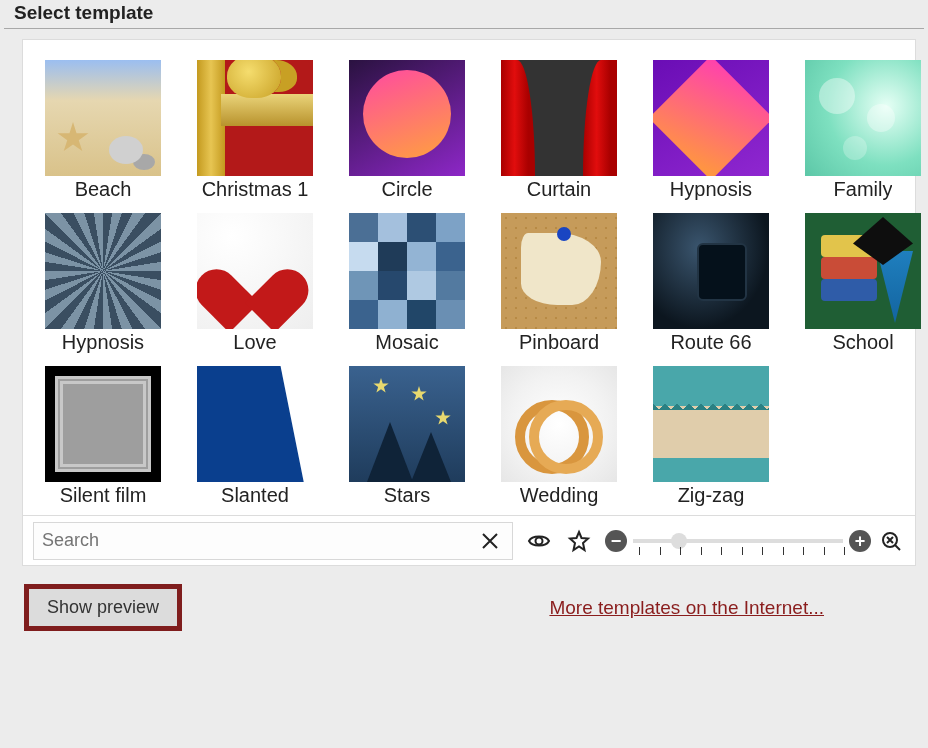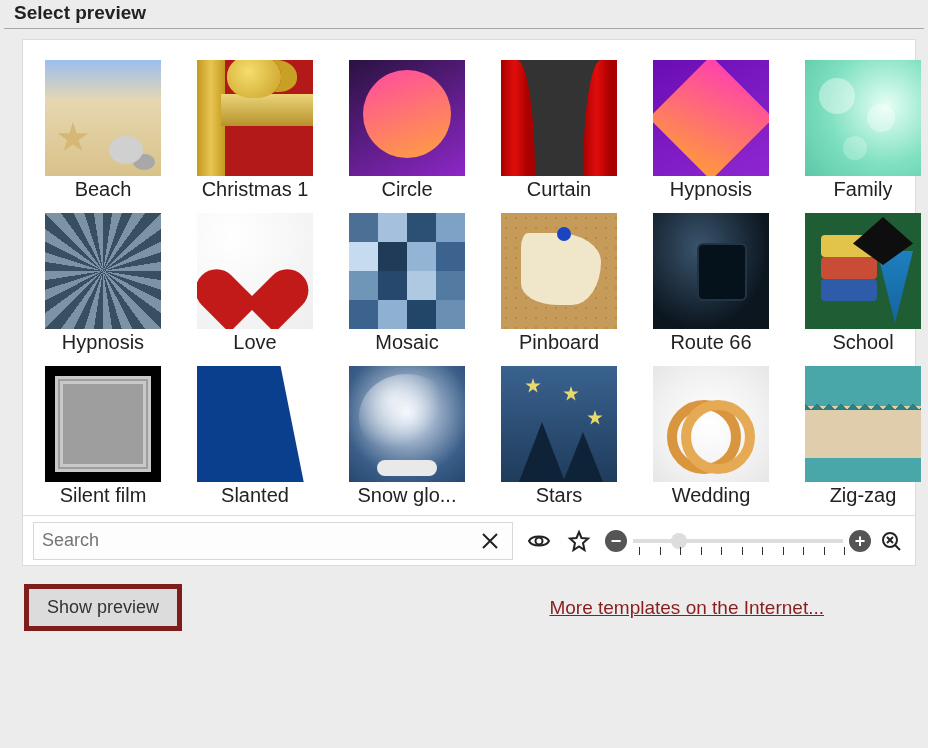--- a/index.html
+++ b/index.html
@@ -223,21 +223,21 @@
     color:#8a1d1d;
     font-size:19px;
     text-decoration:underline;
     cursor:pointer;
     margin-right:80px;
   }
 </style>
 </head>
 <body>
 
-<div class="window-title">Select preview</div>
+<div class="window-title">Select template</div>
 
 <div class="panel">
   <div class="panel-content">
     <div class="grid" id="grid">
         <div class="tile">
           <div class="thumb beach"></div>
           <div class="label">Beach</div>
         </div>
         <div class="tile">
           <div class="thumb christmas"></div>
@@ -285,24 +285,20 @@
           </div>
           <div class="label">School</div>
         </div>
         <div class="tile">
           <div class="thumb silentfilm"></div>
           <div class="label">Silent film</div>
         </div>
         <div class="tile">
           <div class="thumb slanted"></div>
           <div class="label">Slanted</div>
-        </div>
-        <div class="tile">
-          <div class="thumb snowglobe"></div>
-          <div class="label">Snow glo...</div>
         </div>
         <div class="tile">
           <div class="thumb stars">
             <div class="star" style="left: 24px; top: 12px;"></div>
             <div class="star" style="left: 62px; top: 20px;"></div>
             <div class="star" style="left: 86px; top: 44px;"></div>
           </div>
           <div class="label">Stars</div>
         </div>
         <div class="tile">

